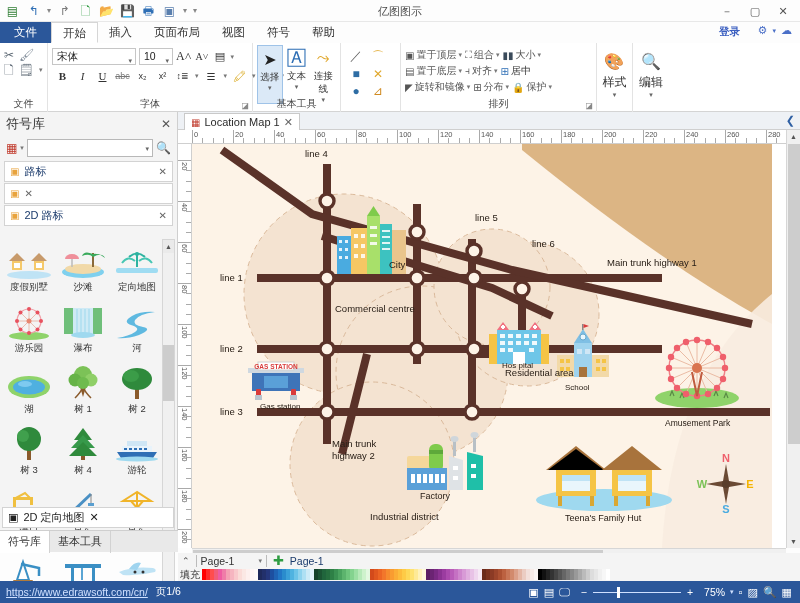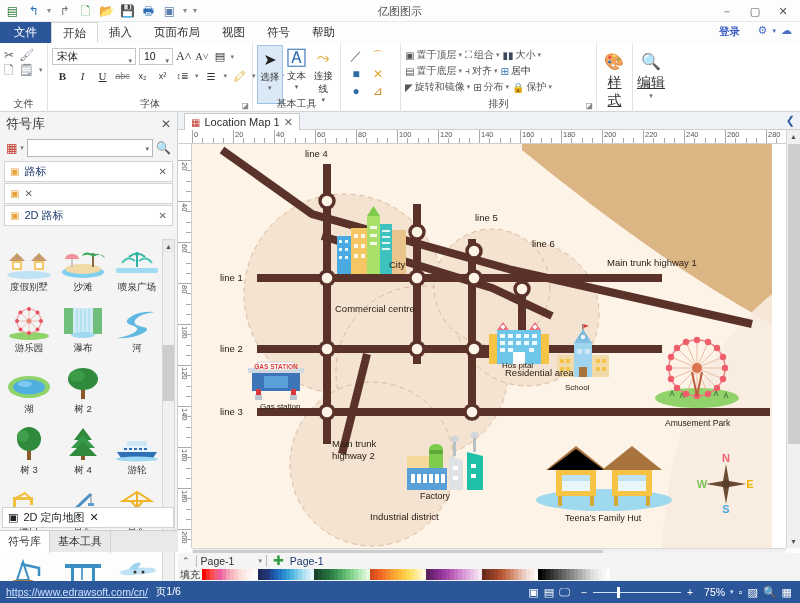--- a/index.html
+++ b/index.html
@@ -73,21 +73,21 @@
 
   .g-arrange { width:196px; }
   .arr { display:flex; flex-direction:column; gap:2px; padding-top:3px; }
   .arrrow { display:flex; gap:3px; align-items:center; }
   .arritem { display:flex; align-items:center; gap:2px; font-size:10px; color:#555; }
   .arritem .ai { font-size:10px; }
 
   .g-style, .g-edit { width:36px; text-align:center; }
   .bigbtn { padding-top:3px; }
   .bigbtn .bi { height:26px; display:flex; align-items:center; justify-content:center; font-size:16px; }
-  .bigbtn .bl { font-size:14px; color:#333;text-decoration:underline; }
+  .bigbtn .bl { font-size:12px; color:#333; }
   .bigbtn .ba { font-size:7px; color:#666; }
 
   
   .leftpanel { position:absolute; left:0; top:112px; width:178px; height:440px;
     background:#f4f4f4; border-right:1px solid #cfcfcf; }
   .lp-header { height:24px; display:flex; align-items:center; padding:0 6px;
     justify-content:space-between; }
   .lp-title { font-size:13px; color:#333; }
   .lp-x { font-size:12px; color:#555; }
   .lp-search { height:24px; display:flex; align-items:center; gap:3px; padding:0 6px; }
@@ -442,21 +442,21 @@
           <div class="sart">
             <svg width="48" height="32" viewBox="0 0 48 32">
               <rect x="3" y="21" width="42" height="5" rx="2" fill="#9fdcf2"></rect>
               <path d="M24 20 L24 8" stroke="#2eb3a0" stroke-width="2"></path>
               <path d="M16 10 q8 -7 16 0" stroke="#2eb3a0" stroke-width="2" fill="none"></path>
               <path d="M9 16 q6 -8 13 -2" stroke="#46c6b3" stroke-width="2" fill="none"></path>
               <path d="M39 16 q-6 -8 -13 -2" stroke="#46c6b3" stroke-width="2" fill="none"></path>
               <circle cx="24" cy="7" r="2" fill="#2eb3a0"></circle>
             </svg>
           </div>
-          <div class="slbl">喷泉广场</div>
+          <div class="slbl">定向地图</div>
         </div>
       </div>
 
       <div class="symrow">
         <div class="symcell">
           <div class="sart">
             <svg width="48" height="34" viewBox="0 0 48 34">
               <ellipse cx="24" cy="30" rx="20" ry="4" fill="#8fd36a"></ellipse>
               <circle cx="24" cy="15" r="12" fill="none" stroke="#f0a0a8" stroke-width="1.2"></circle>
               <g stroke="#e9b0a0" stroke-width="0.8">
@@ -510,20 +510,33 @@
       <div class="symrow">
         <div class="symcell">
           <div class="sart">
             <svg width="48" height="30" viewBox="0 0 48 30">
               <ellipse cx="24" cy="16" rx="21" ry="11" fill="#8fd36a"></ellipse>
               <ellipse cx="24" cy="16" rx="16" ry="7.5" fill="#4fb0e0"></ellipse>
               <ellipse cx="20" cy="13" rx="7" ry="3" fill="#7ecaf0"></ellipse>
             </svg>
           </div>
           <div class="slbl">湖</div>
+        </div>
+        <div class="symcell">
+          <div class="sart">
+            <svg width="44" height="36" viewBox="0 0 44 36">
+              <path d="M22 32 L19 22 L25 22 Z" fill="#8a5a2b"></path>
+              <path d="M14 33 q6 -6 8 -11 q2 5 8 11" fill="none" stroke="#8a5a2b" stroke-width="1.5"></path>
+              <circle cx="22" cy="10" r="9" fill="#7cc257"></circle>
+              <circle cx="14" cy="15" r="6.5" fill="#66b347"></circle>
+              <circle cx="30" cy="15" r="6.5" fill="#8fcf67"></circle>
+              <circle cx="22" cy="18" r="6" fill="#6fbb4e"></circle>
+            </svg>
+          </div>
+          <div class="slbl">树 1</div>
         </div>
         <div class="symcell">
           <div class="sart">
             <svg width="44" height="36" viewBox="0 0 44 36">
               <rect x="20" y="22" width="4" height="12" fill="#8a5a2b"></rect>
               <ellipse cx="22" cy="14" rx="15" ry="11" fill="#2f8a3c"></ellipse>
               <ellipse cx="16" cy="11" rx="8" ry="6" fill="#3b9c48"></ellipse>
             </svg>
           </div>
           <div class="slbl">树 2</div>

